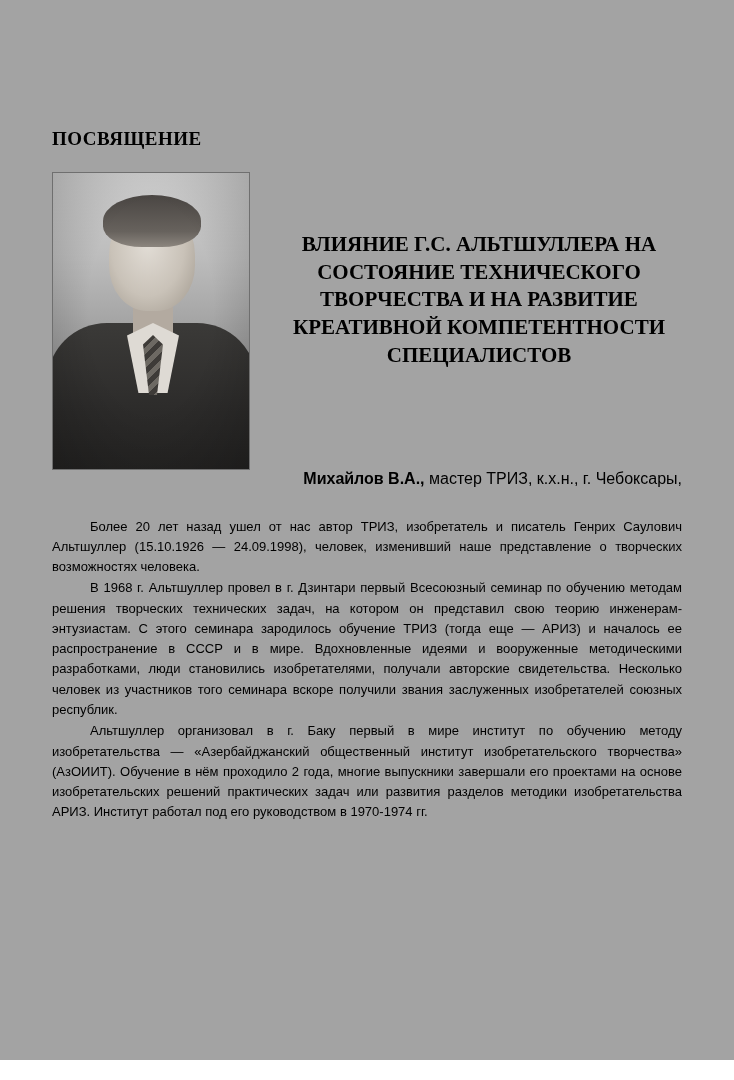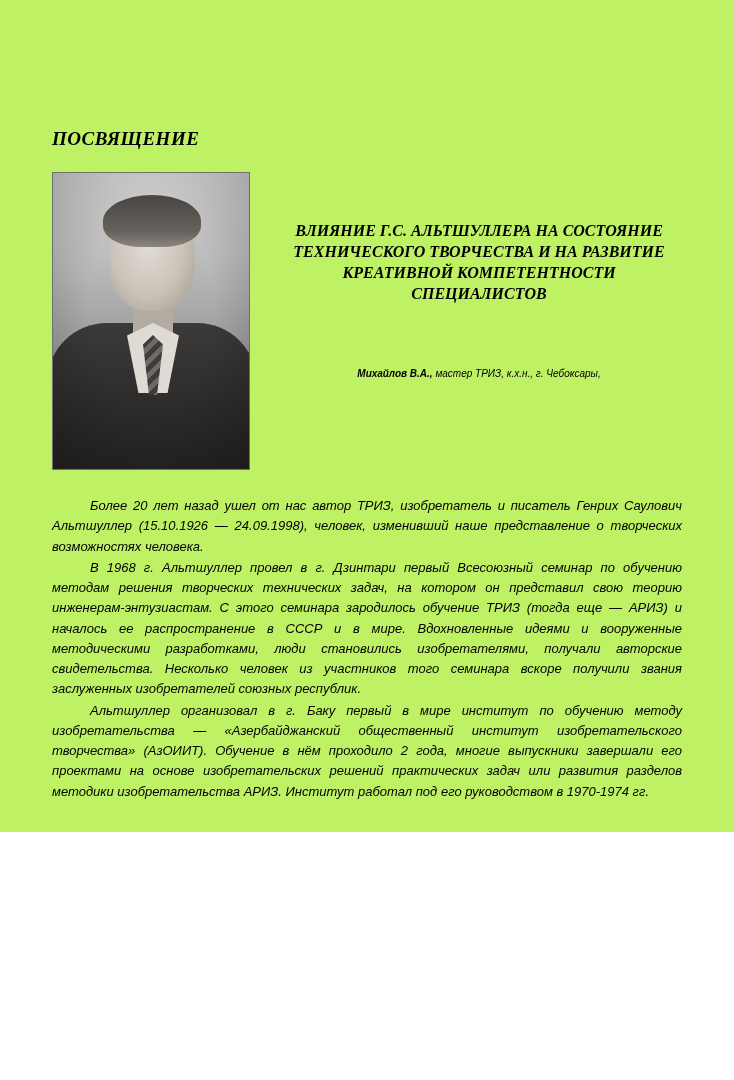--- a/index.html
+++ b/index.html
@@ -12,23 +12,22 @@
     height: 1080px;
     font-family: "Liberation Serif", serif;
     color: #000000;
     position: relative;
     overflow: hidden;
   }
   .page {
     position: absolute;
     left: 0; top: 0;
     width: 734px;
-    height: 832px;
-    background: #bef264;
-    font-style: italic;
+    height: 1060px;
+    background: #a3a3a3;
   }
   .content {
     position: absolute;
     left: 52px;
     top: 128px;
     width: 630px;
   }
   .section-label {
     font-family: "Liberation Serif", serif;
     font-weight: bold;
@@ -118,30 +117,30 @@
     background: radial-gradient(ellipse at 50% 45%, rgba(0,0,0,0) 45%, rgba(0,0,0,0.22) 100%);
   }
   .title-col {
     flex: 1;
     padding-left: 28px;
     padding-top: 48px;
   }
   .main-title {
     font-family: "Liberation Serif", serif;
     font-weight: bold;
-    font-size: 16px;
+    font-size: 21px;
     line-height: 1.32;
     text-align: center;
-    margin: 0;
+    margin: 11px;
   }
   .byline {
-    margin-top: 62px;
-    text-align: center;
+    margin-top: 97px;
+    text-align: right;
     font-family: "Liberation Sans", sans-serif;
-    font-size: 10px;
+    font-size: 16px;
     line-height: 1.5;
   }
   .byline .who {
     font-weight: bold;
   }
   .body-text {
     margin-top: 26px;
     font-family: "Liberation Sans", sans-serif;
     font-size: 13px;
     line-height: 1.56;

